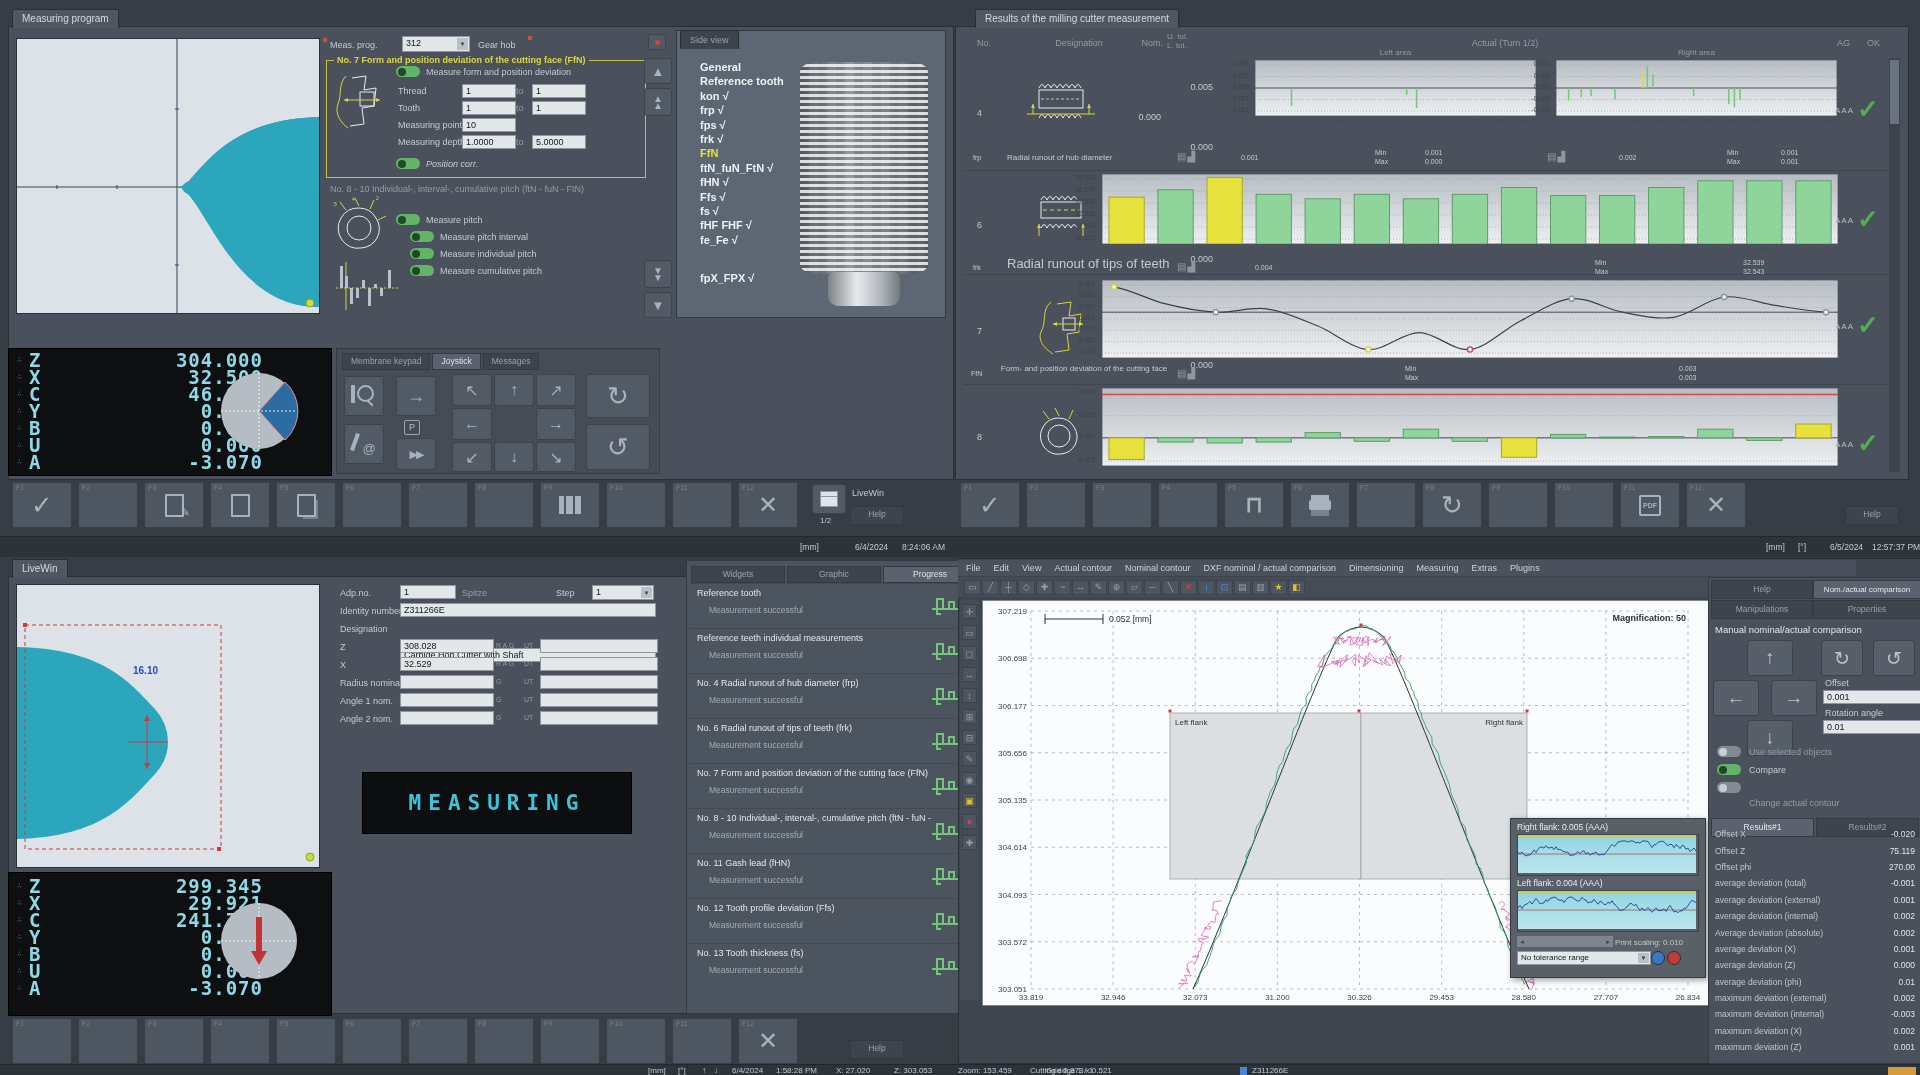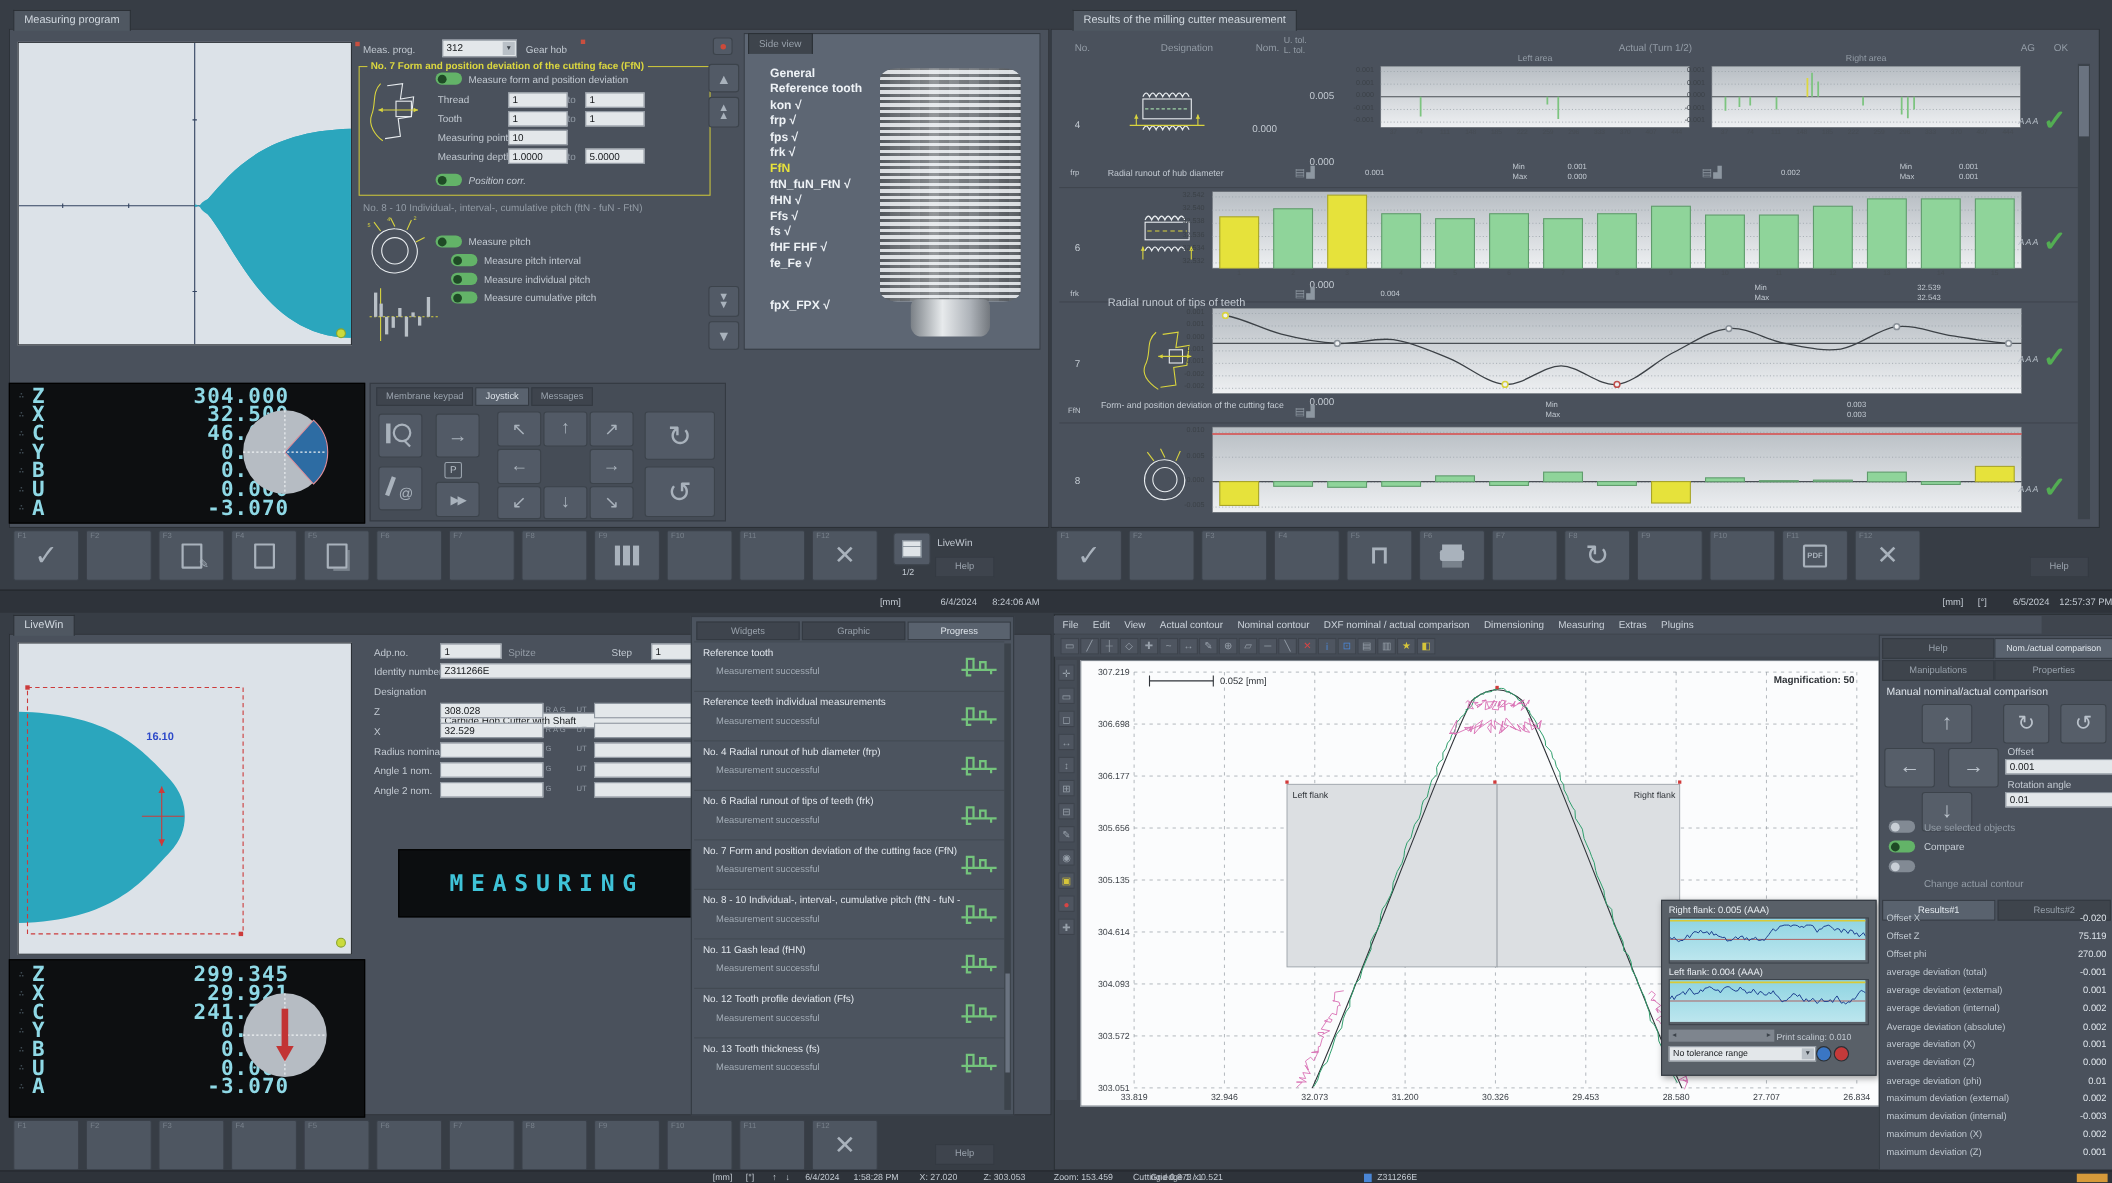--- a/index.html
+++ b/index.html
@@ -30,21 +30,21 @@
   .ic-doc-copy::before{box-shadow:4px 4px 0 -2px #79828c;}
   .ic-doc-edit::after{content:"✎";position:absolute;font-size:11px;right:13px;bottom:8px;}
   .ic-books::before{content:"";width:22px;height:18px;background:linear-gradient(90deg,#a9b2bc 0 5px,#4e5661 5px 7px,#a9b2bc 7px 14px,#4e5661 14px 16px,#a9b2bc 16px 22px);}
   .ic-printer::before{content:"";width:22px;height:10px;background:#a9b2bc;border-radius:2px;box-shadow:0 -7px 0 -2px #a9b2bc,0 8px 0 -2px #79828c;}
   .seg{font-family:"DejaVu Sans Mono",monospace;font-weight:bold;color:#8fd9e6;}
   .droRow{display:flex;align-items:center;height:17px;padding:0 8px;}
   .droRow .ax{width:26px;font-size:19px;}
   .droRow .pfx{width:12px;font-size:8px;color:#3e4a52;}
   .droRow .vl{flex:1;text-align:right;font-size:19px;letter-spacing:1px;padding-right:60px;}
   .okcheck{position:absolute;font-size:26px;color:#53ad53;font-weight:bold;}
-  .grade{position:absolute;font-size:8px;color:#b7bfc8;letter-spacing:1px;font-style:italic;}
+  .grade{position:absolute;font-size:8px;color:#b7bfc8;letter-spacing:1px;}
   .svItem{height:14.4px;font-size:11px;font-weight:bold;color:#eef2f6;white-space:nowrap;}
   .svItem.act{color:#e7e23c;}
   .ktab{position:absolute;font-size:8.5px;line-height:15px;text-align:center;background:#3e444d;color:#99a2ac;border:1px solid #343a42;}
   .ktab.act{background:#59626e;color:#dde3ea;}
   .kbtn{position:absolute;background:#525a66;border:1px solid #3c434b;border-radius:3px;color:#a9b2bc;display:flex;align-items:center;justify-content:center;}
   .mi{font-size:9px;color:#ccd3db;margin-right:13px;white-space:nowrap;}
   .tbtn{width:17px;height:15px;font-size:9px;color:#97a0aa;background:#4e5560;border:1px solid #3d434c;display:flex;align-items:center;justify-content:center;margin-right:1px;flex:none;}
   .red{color:#d64545!important;}.blue{color:#4a86d6!important;}.yellow{color:#d6c53a!important;}
   .pbtn{position:absolute;background:#565e69;border:1px solid #3c434b;border-radius:3px;color:#bac2cb;display:flex;align-items:center;justify-content:center;font-size:19px;}
   .ptab{position:absolute;font-size:8.5px;line-height:17px;text-align:center;background:#3e444c;color:#97a0aa;border:1px solid #343a42;white-space:nowrap;overflow:hidden;}
@@ -636,21 +636,21 @@
             <span class="xtick">10</span>
             <span class="xtick">11</span>
             <span class="xtick">12</span>
             <span class="xtick">13</span>
             <span class="xtick">14</span>
             <span class="xtick">15</span>
           </div>
         </div>
       </div>
     <span class="ann" style="left:18px;top:256px;">frk</span>
-    <span class="ann" style="left:52px;top:264px;font-size:10px;">Radial runout of tips of teeth</span>
+    <span class="ann" style="left:52px;top:252px;font-size:13px;">Radial runout of tips of teeth</span>
     <span class="minic" style="left:222px;top:253px;"><span>▤</span><span>▟</span></span>
     <span class="ann" style="left:300px;top:256px;">0.004</span>
     <span class="ann" style="left:640px;top:251px;">Min</span>
     <span class="ann" style="left:640px;top:260px;">Max</span>
     <span class="ann" style="left:788px;top:251px;">32.539</span>
     <span class="ann" style="left:788px;top:260px;">32.543</span>
     <span class="grade" style="left:880px;top:208px;">AAA</span>
     <span class="okcheck" style="left:902px;top:196px;">✓</span>
 
     <span class="lbl" style="left:22px;top:318px;">7</span>
@@ -945,21 +945,21 @@
       </div>
     <svg class="abs" style="left:210px;top:28px;" width="80" height="80">
       <circle cx="40" cy="40" r="38" fill="#b6bcc3"></circle>
       <line x1="2" y1="40" x2="78" y2="40" stroke="#eef1f4" stroke-width="1" stroke-dasharray="2,2"></line>
       <line x1="40" y1="2" x2="40" y2="78" stroke="#eef1f4" stroke-width="1" stroke-dasharray="2,2"></line>
       <line x1="40" y1="16" x2="40" y2="52" stroke="#c23434" stroke-width="6"></line>
       <path d="M40,64 l-8,-14 h16 Z" fill="#c23434"></path>
     </svg>
   </div>
 
-  <div class="abs" style="left:628px;top:560px;width:292px;height:452px;background:#4c545f;border:1px solid #343a42;">
+  <div class="abs" style="left:686px;top:560px;width:292px;height:452px;background:#4c545f;border:1px solid #343a42;">
     <div class="abs" style="left:4px;top:2px;">
       
     <div class="ktab" style="position:relative;display:inline-block;width:92px;margin-right:2px;"><span>Widgets</span></div><div class="ktab" style="position:relative;display:inline-block;width:92px;margin-right:2px;"><span>Graphic</span></div><div class="ktab act" style="position:relative;display:inline-block;width:92px;margin-right:2px;"><span>Progress</span></div></div>
     <div class="abs" style="left:2px;top:22px;width:282px;">
 
         <div class="pitem">
           <span class="t1">Reference tooth</span>
           <span class="t2">Measurement successful</span>
           <svg class="abs caliper" style="right:6px;top:12px;" width="34" height="20" viewBox="0 0 34 20">
             <g fill="none" stroke-width="2">

